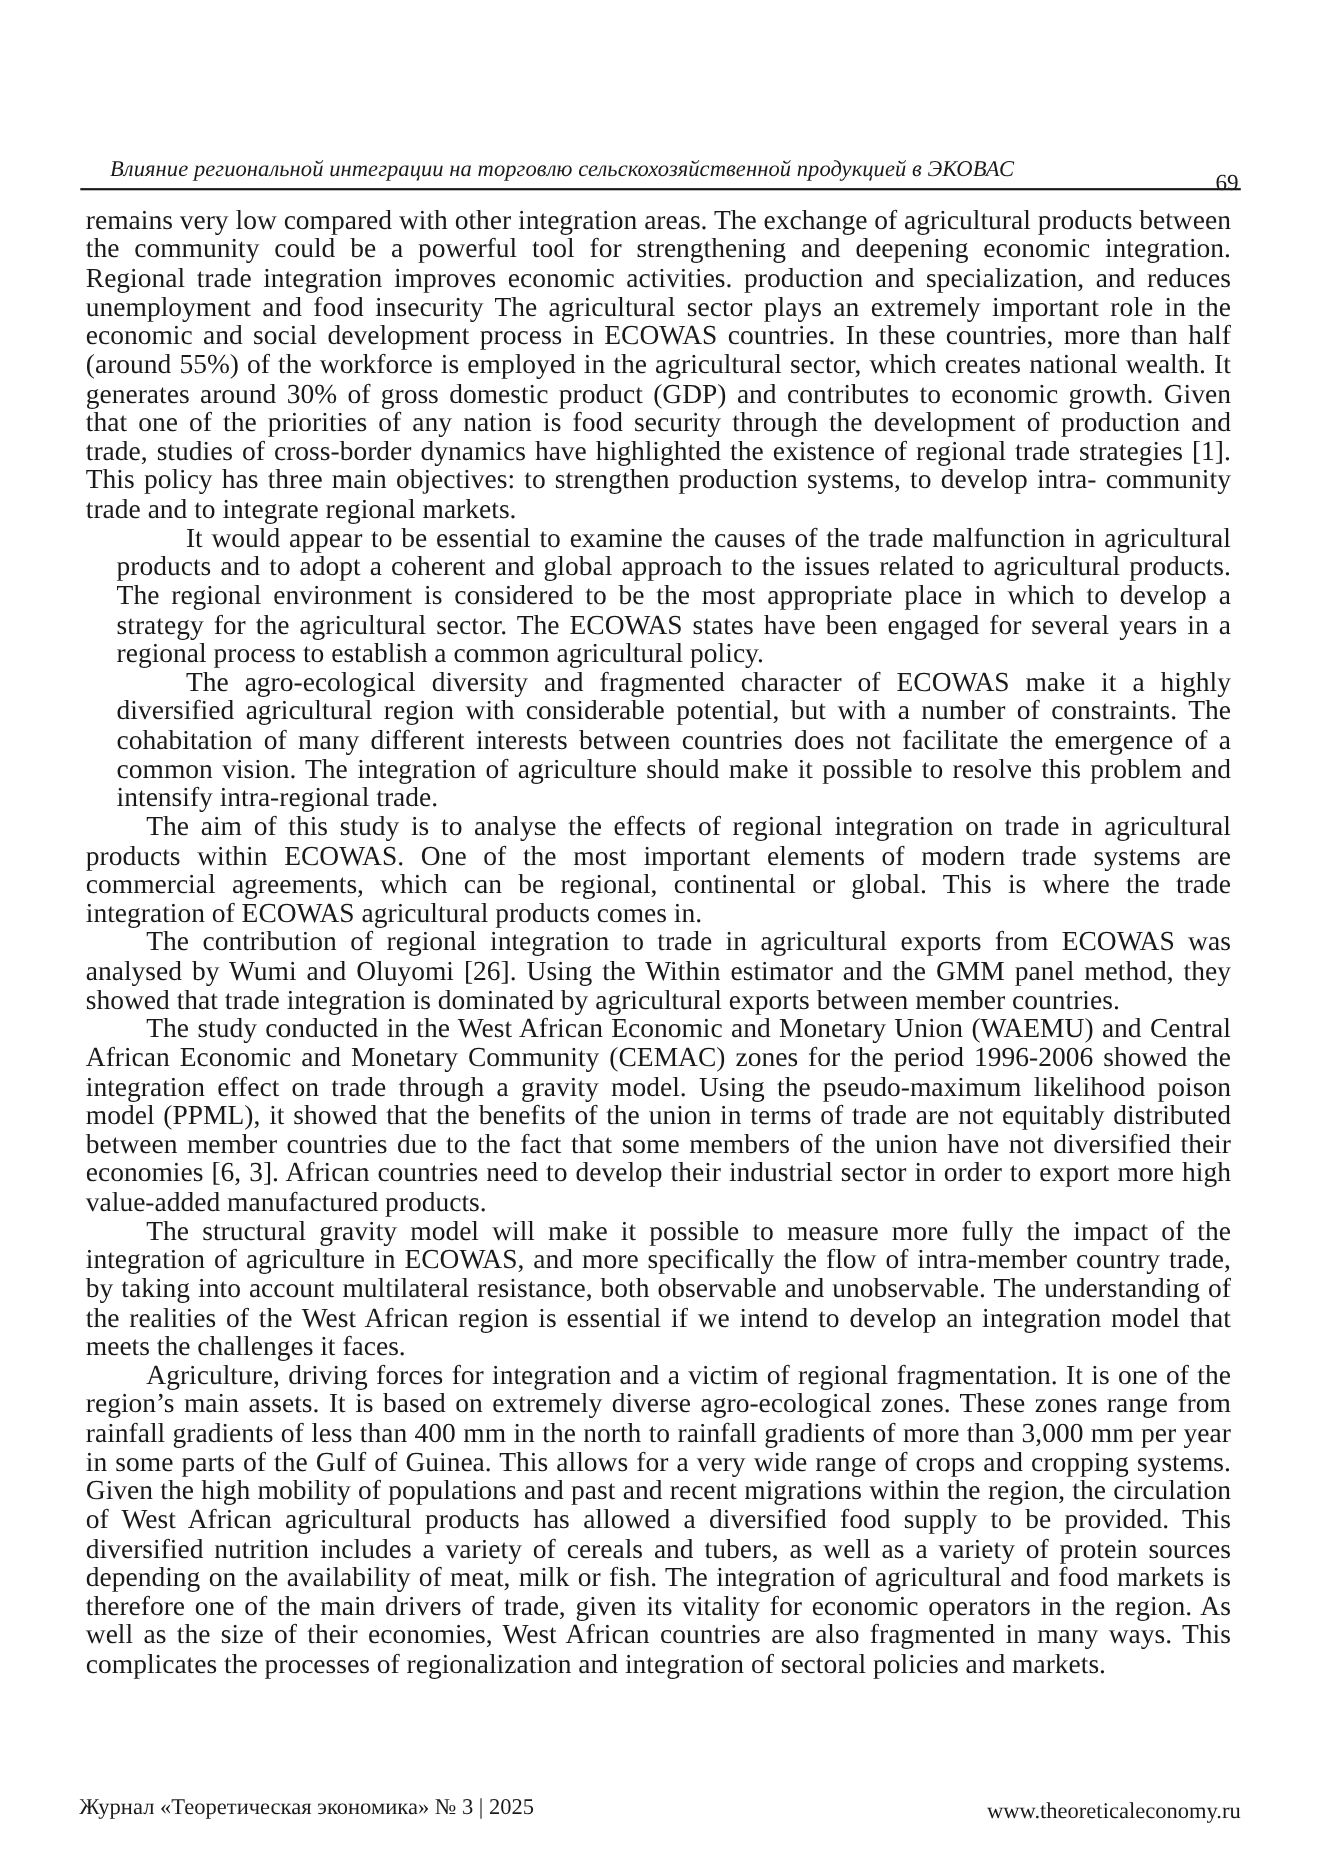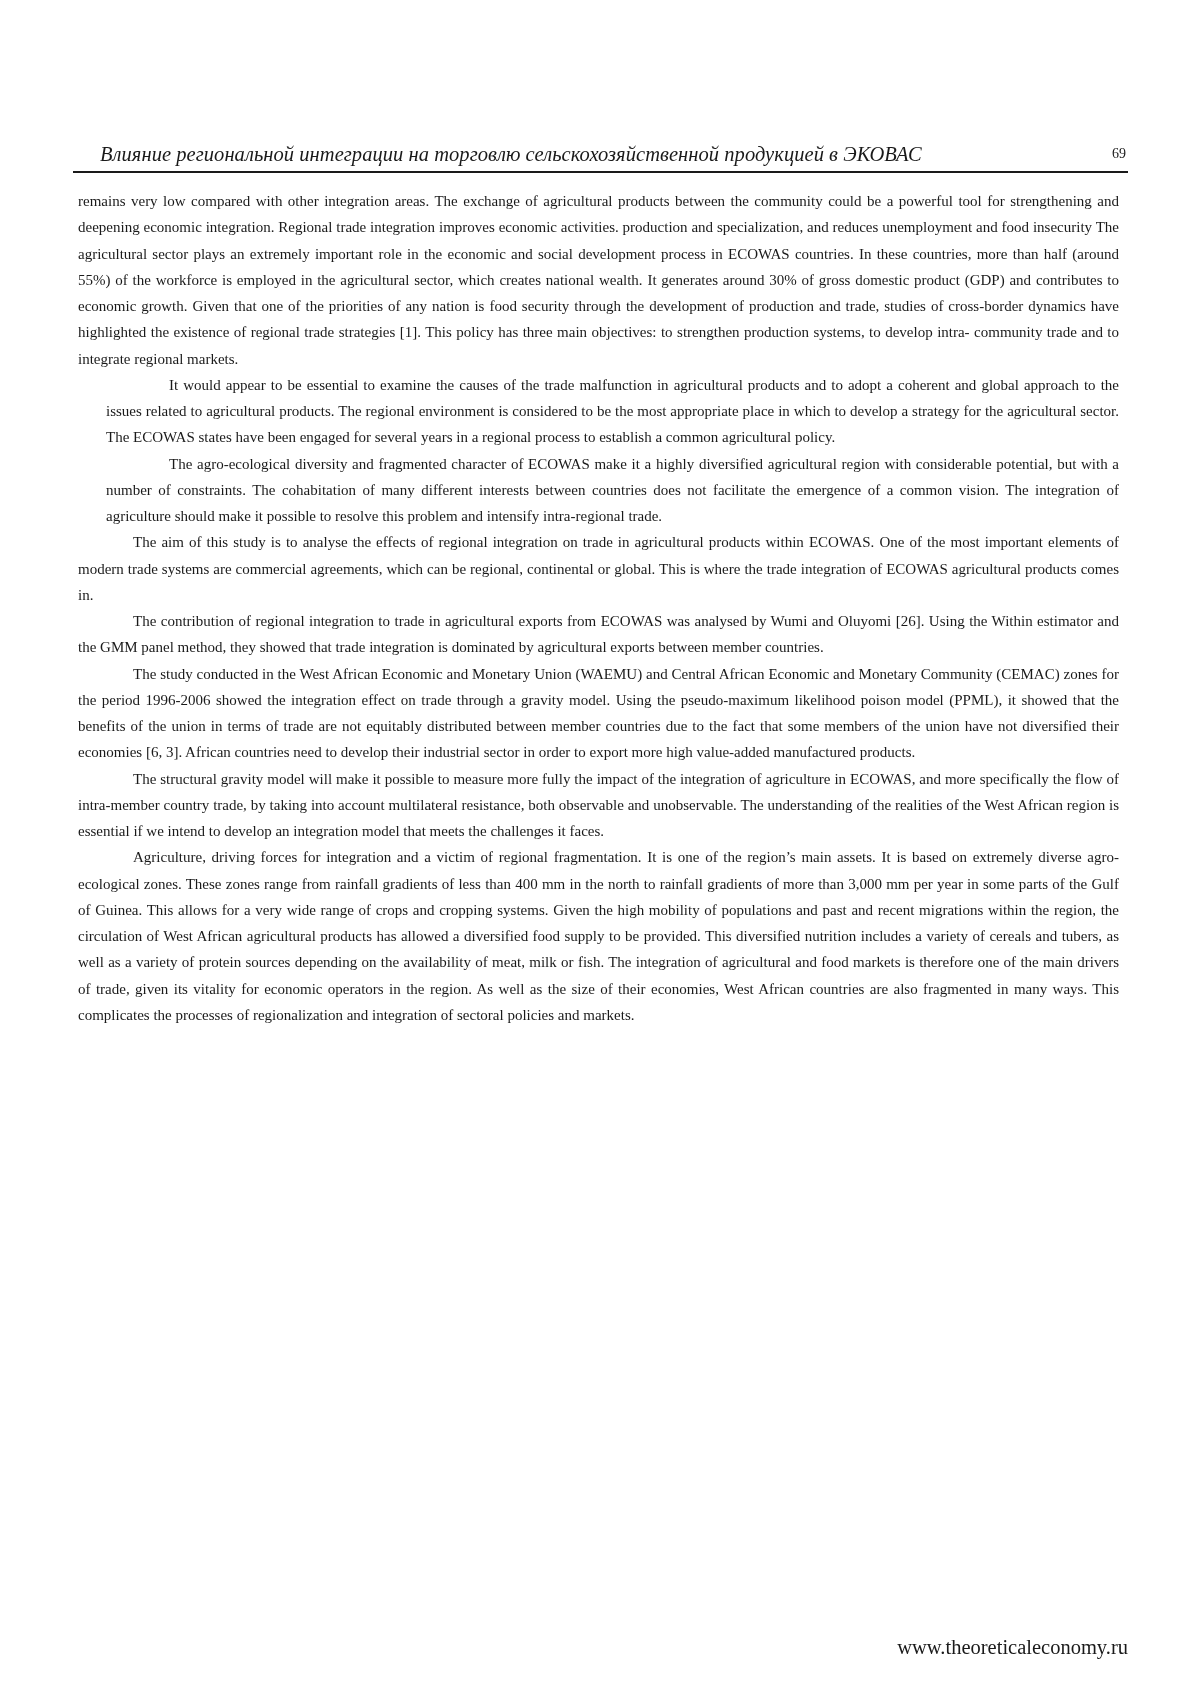--- a/index.html
+++ b/index.html
@@ -29,30 +29,30 @@
       top: 0;
       font-style: italic;
       font-size: 20.5px;
       letter-spacing: 0.05px;
       white-space: nowrap;
       line-height: 26px;
     }
     .running-header .page-number {
       position: absolute;
       right: 2px;
-      top: 0;
-      font-size: 14px;
+      top: 12px;
+      font-size: 21px;
       line-height: 26px;
     }
     .body-text {
       position: absolute;
       left: 78px;
       top: 188px;
       width: 1041px;
-      font-size: 15px;
+      font-size: 25px;
       line-height: 26.25px;
       text-align: justify;
       hyphens: none;
     }
     .body-text p {
       margin: 0;
       text-indent: 55px;
     }
     .body-text p.no-indent {
       text-indent: 0;
@@ -96,14 +96,15 @@
   <p class="indent-wide">It would appear to be essential to examine the causes of the trade malfunction in agricultural products and to adopt a coherent and global approach to the issues related to agricultural products.  The regional environment is considered to be the most appropriate place in which to develop a strategy for the agricultural sector. The ECOWAS states have been engaged for several years in a regional process to establish a common agricultural policy.</p>
   <p class="indent-wide">The agro-ecological diversity and fragmented character of ECOWAS make it a highly diversified agricultural region with considerable potential, but with a number of constraints. The cohabitation of many different interests between countries does not facilitate the emergence of a common vision. The integration of agriculture should make it possible to resolve this problem and intensify intra-regional trade.</p>
   <p>The aim of this study is to analyse the effects of regional integration on trade in agricultural products within ECOWAS. One of the most important elements of modern trade systems are commercial agreements, which can be regional, continental or global. This is where the trade integration of ECOWAS agricultural products comes in.</p>
   <p>The contribution of regional integration to trade in agricultural exports from ECOWAS was analysed by Wumi and Oluyomi [26]. Using the Within estimator and the GMM panel method, they showed that trade integration is dominated by agricultural exports between member countries.</p>
   <p>The study conducted in the West African Economic and Monetary Union (WAEMU) and Central African Economic and Monetary Community (CEMAC) zones for the period 1996-2006 showed the integration effect on trade through a gravity model. Using the pseudo-maximum likelihood poison model (PPML), it showed that the benefits of the union in terms of trade are not equitably distributed between member countries due to the fact that some members of the union have not diversified their economies [6, 3].  African countries need to develop their industrial sector in order to export more high value-added manufactured products.</p>
   <p>The structural gravity model will make it possible to measure more fully the impact of the integration of agriculture in ECOWAS, and more specifically the flow of intra-member country trade, by taking into account multilateral resistance, both observable and unobservable. The understanding of the realities of the West African region is essential if we intend to develop an integration model that meets the challenges it faces.</p>
   <p>Agriculture, driving forces for integration and a victim of regional fragmentation. It is one of the region’s main assets. It is based on extremely diverse agro-ecological zones. These zones range from rainfall gradients of less than 400 mm in the north to rainfall gradients of more than 3,000 mm per year in some parts of the Gulf of Guinea. This allows for a very wide range of crops and cropping systems. Given the high mobility of populations and past and recent migrations within the region, the circulation of West African agricultural products has allowed a diversified food supply to be provided. This diversified nutrition includes a variety of cereals and tubers, as well as a variety of protein sources depending on the availability of meat, milk or fish. The integration of agricultural and food markets is therefore one of the main drivers of trade, given its vitality for economic operators in the region. As well as the size of their economies, West African countries are also fragmented in many ways. This complicates the processes of regionalization and integration of sectoral policies and markets.</p>
 </div>
 
 <div class="footer">
+  <span class="journal">Журнал «Теоретическая экономика» № 3 | 2025</span>
   <span class="url">www.theoreticaleconomy.ru</span>
 </div>
 
 </body></html>

